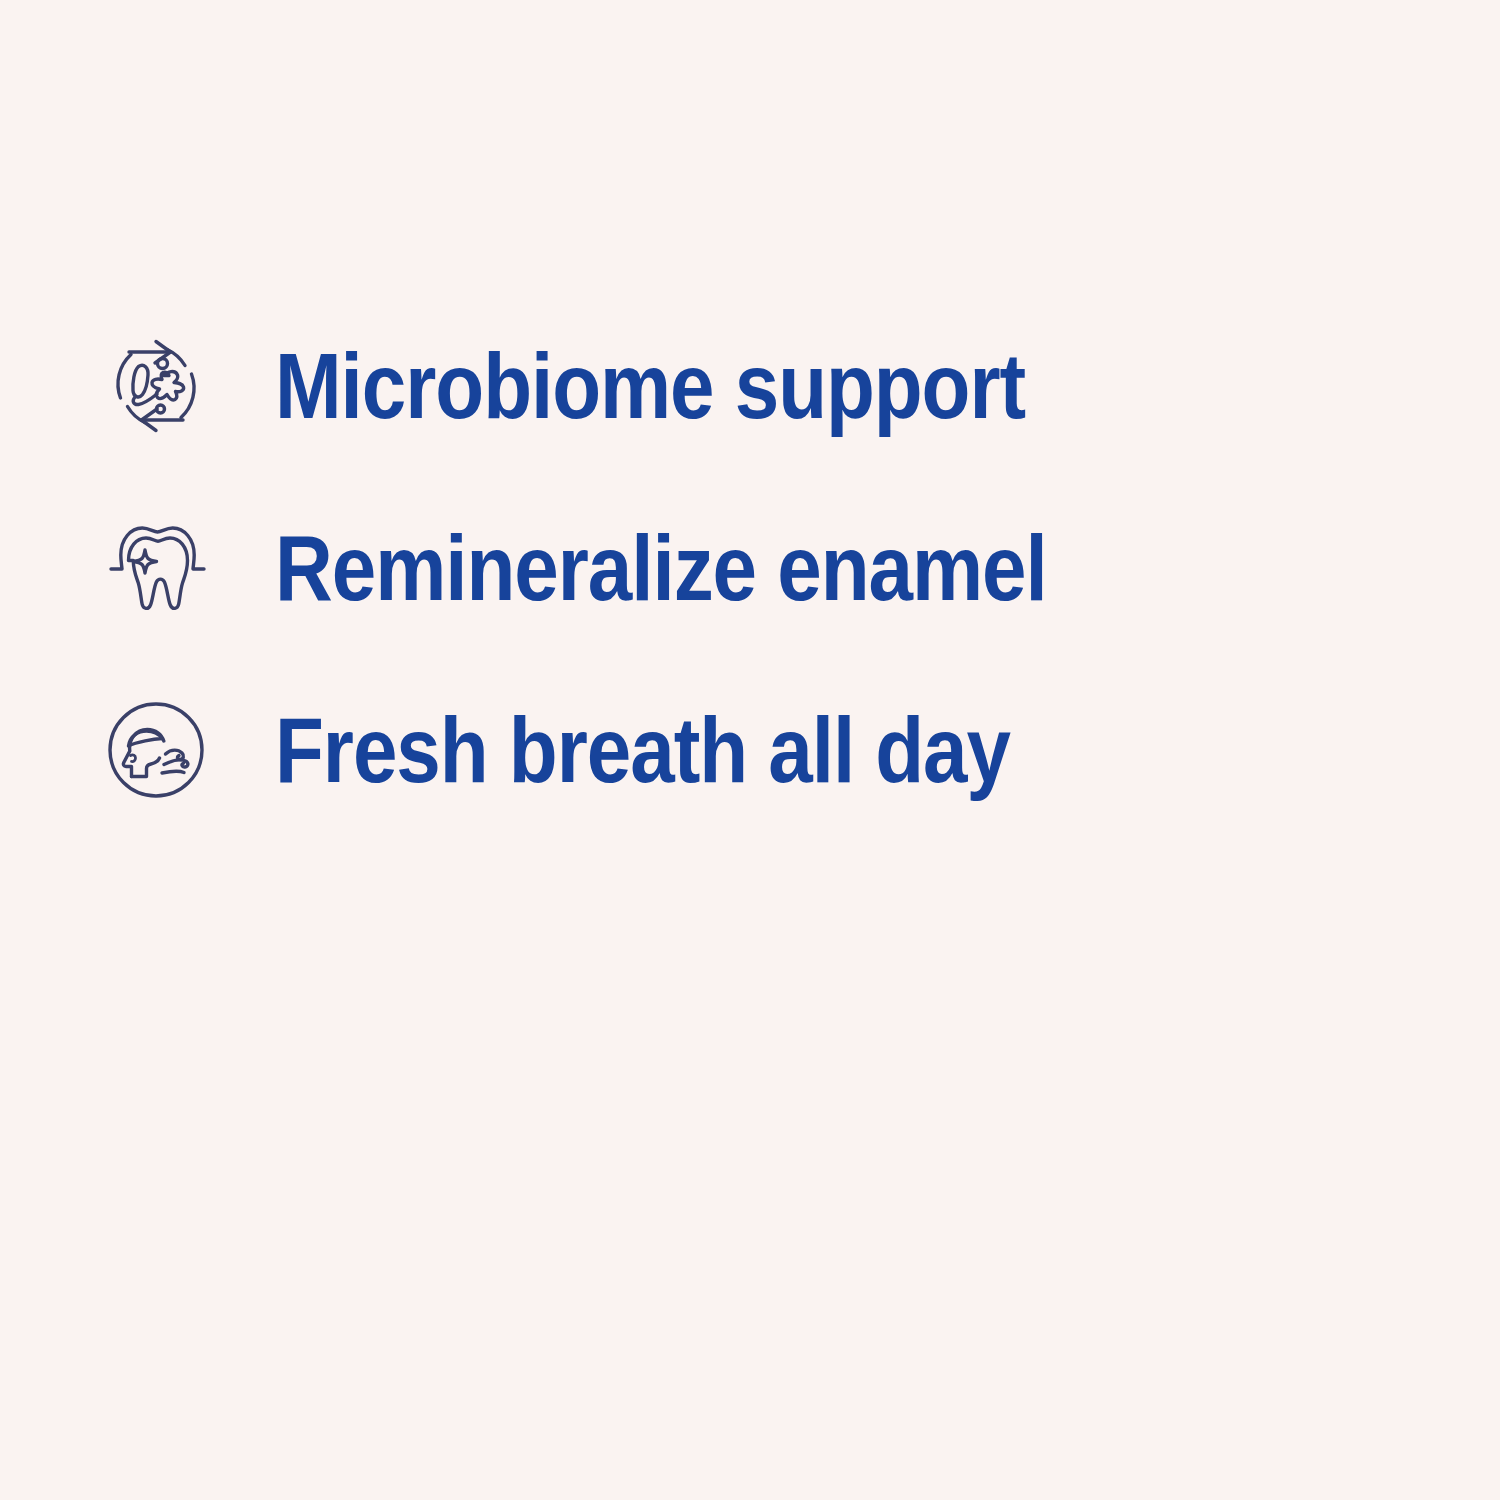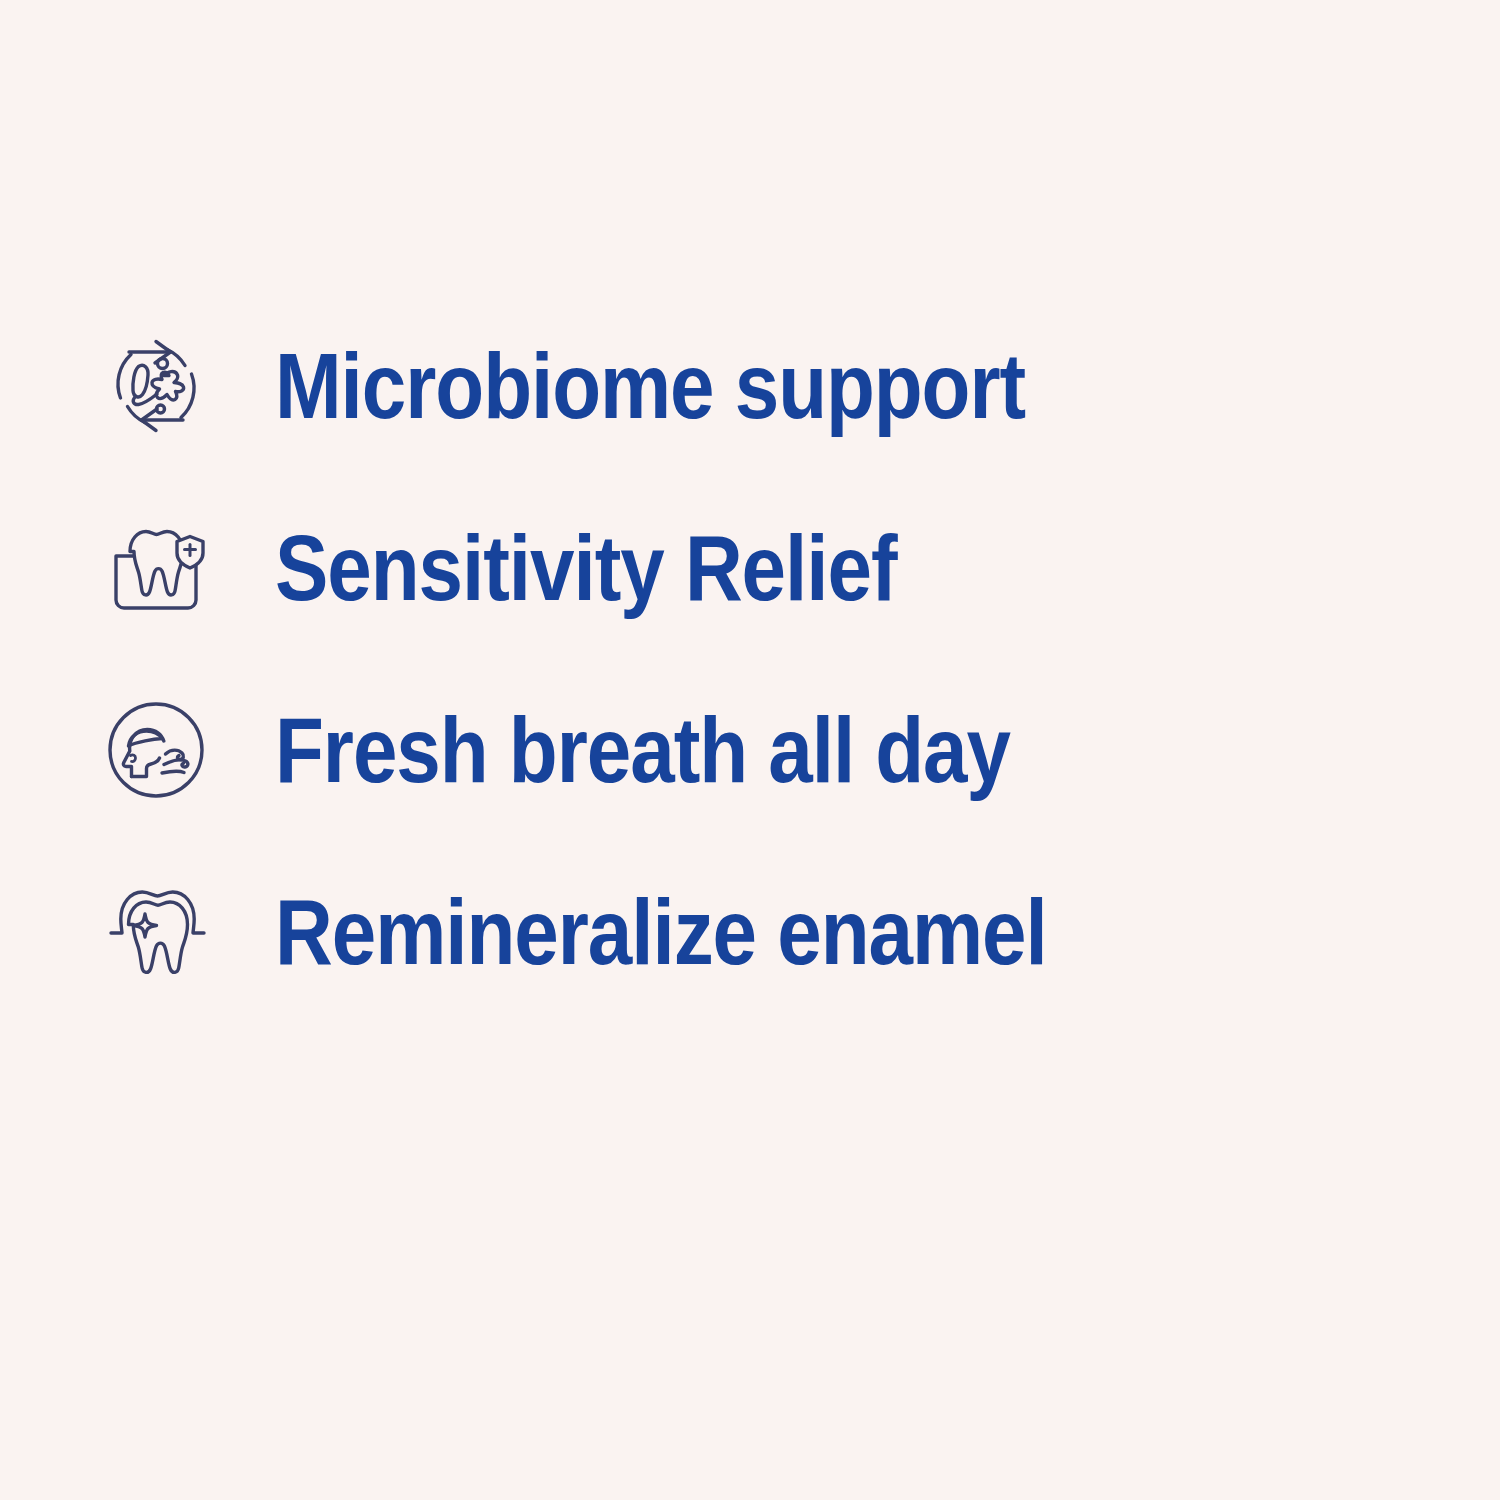--- a/index.html
+++ b/index.html
@@ -92,36 +92,35 @@
 
           <path d="M57 64 c-7 5.5 -14 10 -18.5 10.5 c-5 0.5 -7 -3.5 -3.5 -7.5"></path>
 
           <circle cx="62.5" cy="33.5" r="5"></circle>
           <circle cx="60.5" cy="79" r="4"></circle>
         </svg>
       </span>
       <span class="benefit-label">Microbiome support</span>
     </div>
 
+
+
     <div class="benefit-row">
       <span class="benefit-icon">
         <svg width="112" height="112" viewBox="0 0 112 112" fill="none" stroke="#3A4068" stroke-width="3.4" stroke-linecap="round" stroke-linejoin="round">
 
-          <path d="M16 44 h80 v44 a8 8 0 0 1 -8 8 H24 a8 8 0 0 1 -8 -8 z"></path>
+          <path d="M11 57 h11 c-0.4 -4.5 -1.2 -8.5 -1.2 -14 c0 -16 10 -27 21.5 -27 c7 0 11 4 15.2 4 c4.2 0 8.2 -4 15.2 -4 c11.5 0 21.5 11 21.5 27 c0 5.5 -0.8 9.5 -1.2 14 h11"></path>
 
-          <path d="M30 39.5 c0 -12 7.5 -20 16 -20 c5 0 7.5 3 10.5 3 c3 0 5.5 -3 10.5 -3 c8.5 0 16 8 16 20 c0 9 -2.5 14 -4.5 20.5 c-1.8 6 -2.5 14 -3.5 19 c-0.9 4.5 -5.5 5.5 -7.5 1 c-2 -4.5 -3 -16 -5.5 -21 c-1.6 -3.2 -5.4 -3.2 -7 0 c-2.5 5 -3.5 16.5 -5.5 21 c-2 4.5 -6.6 3.5 -7.5 -1 c-1 -5 -1.7 -13 -3.5 -19 c-2 -6.5 -4.5 -11.5 -4.5 -20.5z" fill="#FAF3F1"></path>
+          <path d="M28.5 48.5 c0 -13.5 8 -22.5 17.5 -22.5 c5.8 0 9 3.2 12 3.2 c3 0 6.2 -3.2 12 -3.2 c9.5 0 17.5 9 17.5 22.5 c0 10 -2.7 15.5 -5 22.5 c-2 6.5 -2.7 15.5 -3.8 21 c-1 5 -6.2 6.2 -8.4 1 c-2.2 -5 -3.3 -17.8 -6 -23.2 c-1.8 -3.6 -6 -3.6 -7.8 0 c-2.7 5.4 -3.8 18.2 -6 23.2 c-2.2 5.2 -7.4 4 -8.4 -1 c-1.1 -5.5 -1.8 -14.5 -3.8 -21 c-2.3 -7 -5 -12.5 -5 -22.5z"></path>
 
-          <path d="M77 29.5 l13 -5 l13 5 v11.5 c0 8 -7 12.5 -13 15 c-6 -2.5 -13 -7 -13 -15 z" fill="#FAF3F1"></path>
-          <path d="M90 32.5 v11" stroke-width="3"></path>
-          <path d="M84.5 37.5 h11" stroke-width="3"></path>
+          <path d="M45 38 c1.4 8.6 2.9 10.1 11.5 11.5 c-8.6 1.4 -10.1 2.9 -11.5 11.5 c-1.4 -8.6 -2.9 -10.1 -11.5 -11.5 c8.6 -1.4 10.1 -2.9 11.5 -11.5z"></path>
         </svg>
       </span>
-      <span class="benefit-label">Sensitivity Relief</span>
+      <span class="benefit-label">Remineralize enamel</span>
     </div>
-
 
     <div class="benefit-row">
       <span class="benefit-icon">
         <svg width="112" height="112" viewBox="0 0 112 112" fill="none" stroke="#3A4068" stroke-width="3.4" stroke-linecap="round" stroke-linejoin="round">
 
           <circle cx="56" cy="56" r="46"></circle>
 
           <path d="M31.5 82.5 v-10 h-5.5 c-2.2 0 -3.2 -2 -2.2 -4 l6 -11.5 c-1.5 -11.5 6 -21.5 17.5 -21.5 c8.5 0 14.5 5 16.5 11.5"></path>
 
           <path d="M31.5 82.5 h15 v-8 c0 -2.5 2 -4 4.5 -4.5 c4.5 -1 7.5 -3.5 8.5 -6"></path>
@@ -131,28 +130,14 @@
           <path d="M30.5 61.5 c2.5 -1.5 5 0 5 2.5 c0 2.5 -2 4 -4 3.5" stroke-width="2.8"></path>
 
           <path d="M65.5 60 c6 -5.5 13 -4.5 16.5 -1 c2.5 2.5 1.5 6 -1.5 6.5 c-3 0.5 -4 -2.5 -1.5 -4"></path>
           <path d="M64 70.5 c7 -3.5 16 -6 21.5 -3.5 c3.5 1.6 3 5.5 -0.5 6 c-3 0.4 -4.2 -2.5 -1.5 -3.8"></path>
           <path d="M62 79 c7.5 -1.5 17 -2.5 22 -0.5"></path>
         </svg>
       </span>
       <span class="benefit-label">Fresh breath all day</span>
     </div>
 
-    <div class="benefit-row">
-      <span class="benefit-icon">
-        <svg width="112" height="112" viewBox="0 0 112 112" fill="none" stroke="#3A4068" stroke-width="3.4" stroke-linecap="round" stroke-linejoin="round">
-
-          <path d="M11 57 h11 c-0.4 -4.5 -1.2 -8.5 -1.2 -14 c0 -16 10 -27 21.5 -27 c7 0 11 4 15.2 4 c4.2 0 8.2 -4 15.2 -4 c11.5 0 21.5 11 21.5 27 c0 5.5 -0.8 9.5 -1.2 14 h11"></path>
-
-          <path d="M28.5 48.5 c0 -13.5 8 -22.5 17.5 -22.5 c5.8 0 9 3.2 12 3.2 c3 0 6.2 -3.2 12 -3.2 c9.5 0 17.5 9 17.5 22.5 c0 10 -2.7 15.5 -5 22.5 c-2 6.5 -2.7 15.5 -3.8 21 c-1 5 -6.2 6.2 -8.4 1 c-2.2 -5 -3.3 -17.8 -6 -23.2 c-1.8 -3.6 -6 -3.6 -7.8 0 c-2.7 5.4 -3.8 18.2 -6 23.2 c-2.2 5.2 -7.4 4 -8.4 -1 c-1.1 -5.5 -1.8 -14.5 -3.8 -21 c-2.3 -7 -5 -12.5 -5 -22.5z"></path>
-
-          <path d="M45 38 c1.4 8.6 2.9 10.1 11.5 11.5 c-8.6 1.4 -10.1 2.9 -11.5 11.5 c-1.4 -8.6 -2.9 -10.1 -11.5 -11.5 c8.6 -1.4 10.1 -2.9 11.5 -11.5z"></path>
-        </svg>
-      </span>
-      <span class="benefit-label">Remineralize enamel</span>
-    </div>
-
   </div>
 </div>
 
 </body></html>

